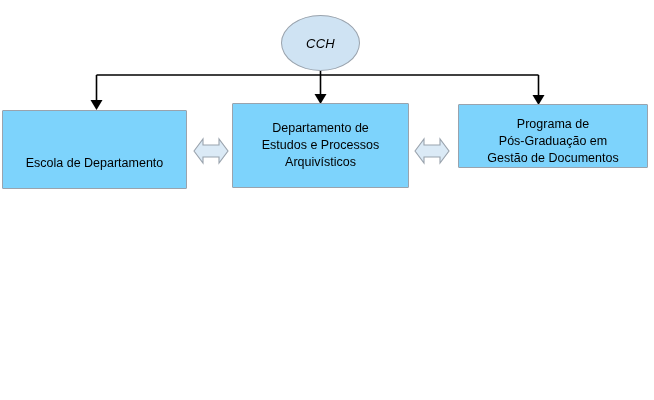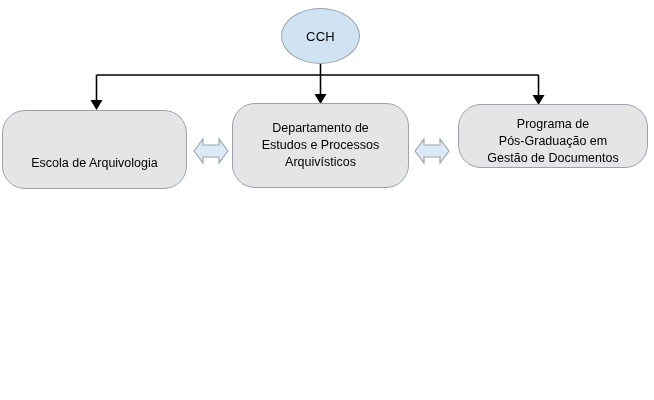--- a/index.html
+++ b/index.html
@@ -30,44 +30,45 @@
     top: 0;
     width: 654px;
     height: 400px;
     overflow: visible;
   }
 
   
   .root-node {
     position: absolute;
     left: 281px;
-    top: 8px;
+    top: 15px;
     width: 79px;
     height: 56px;
     border-radius: 50%;
     background: #cfe3f3;
     border: 1px solid #9aa3ad;
     box-sizing: border-box;
     display: flex;
     align-items: center;
     justify-content: center;
+    font-style: italic;
   }
   .root-label {
     font-size: 13px;
     color: #000000;
     letter-spacing: 0.3px;
     line-height: 1;
   }
 
   
   .unit-box {
     position: absolute;
-    background: #e5e5e5;
+    background: #7dd3fc;
     border: 1px solid #9aa3ad;
-    border-radius: 23px;
+    border-radius: 1px;
     box-sizing: border-box;
     overflow: hidden;
   }
   .unit-text {
     position: absolute;
     left: 0;
     width: 100%;
     text-align: center;
     font-size: 12.5px;
     color: #000000;
@@ -143,21 +144,21 @@
       <polygon points="314.5,94 326.5,94 320.5,104"></polygon>
       <polygon points="532.5,95 544.5,95 538.5,105"></polygon>
     </g>
   </svg>
 
   <div class="root-node">
     <span class="root-label">CCH</span>
   </div>
 
   <div class="unit-box" id="box-escola">
-    <div class="unit-text">Escola de Arquivologia</div>
+    <div class="unit-text">Escola de Departamento</div>
   </div>
 
   <div class="unit-box" id="box-departamento">
     <div class="unit-text">Departamento de
 Estudos e Processos
 Arquivísticos</div>
   </div>
 
   <div class="unit-box" id="box-programa">
     <div class="unit-text">Programa de

